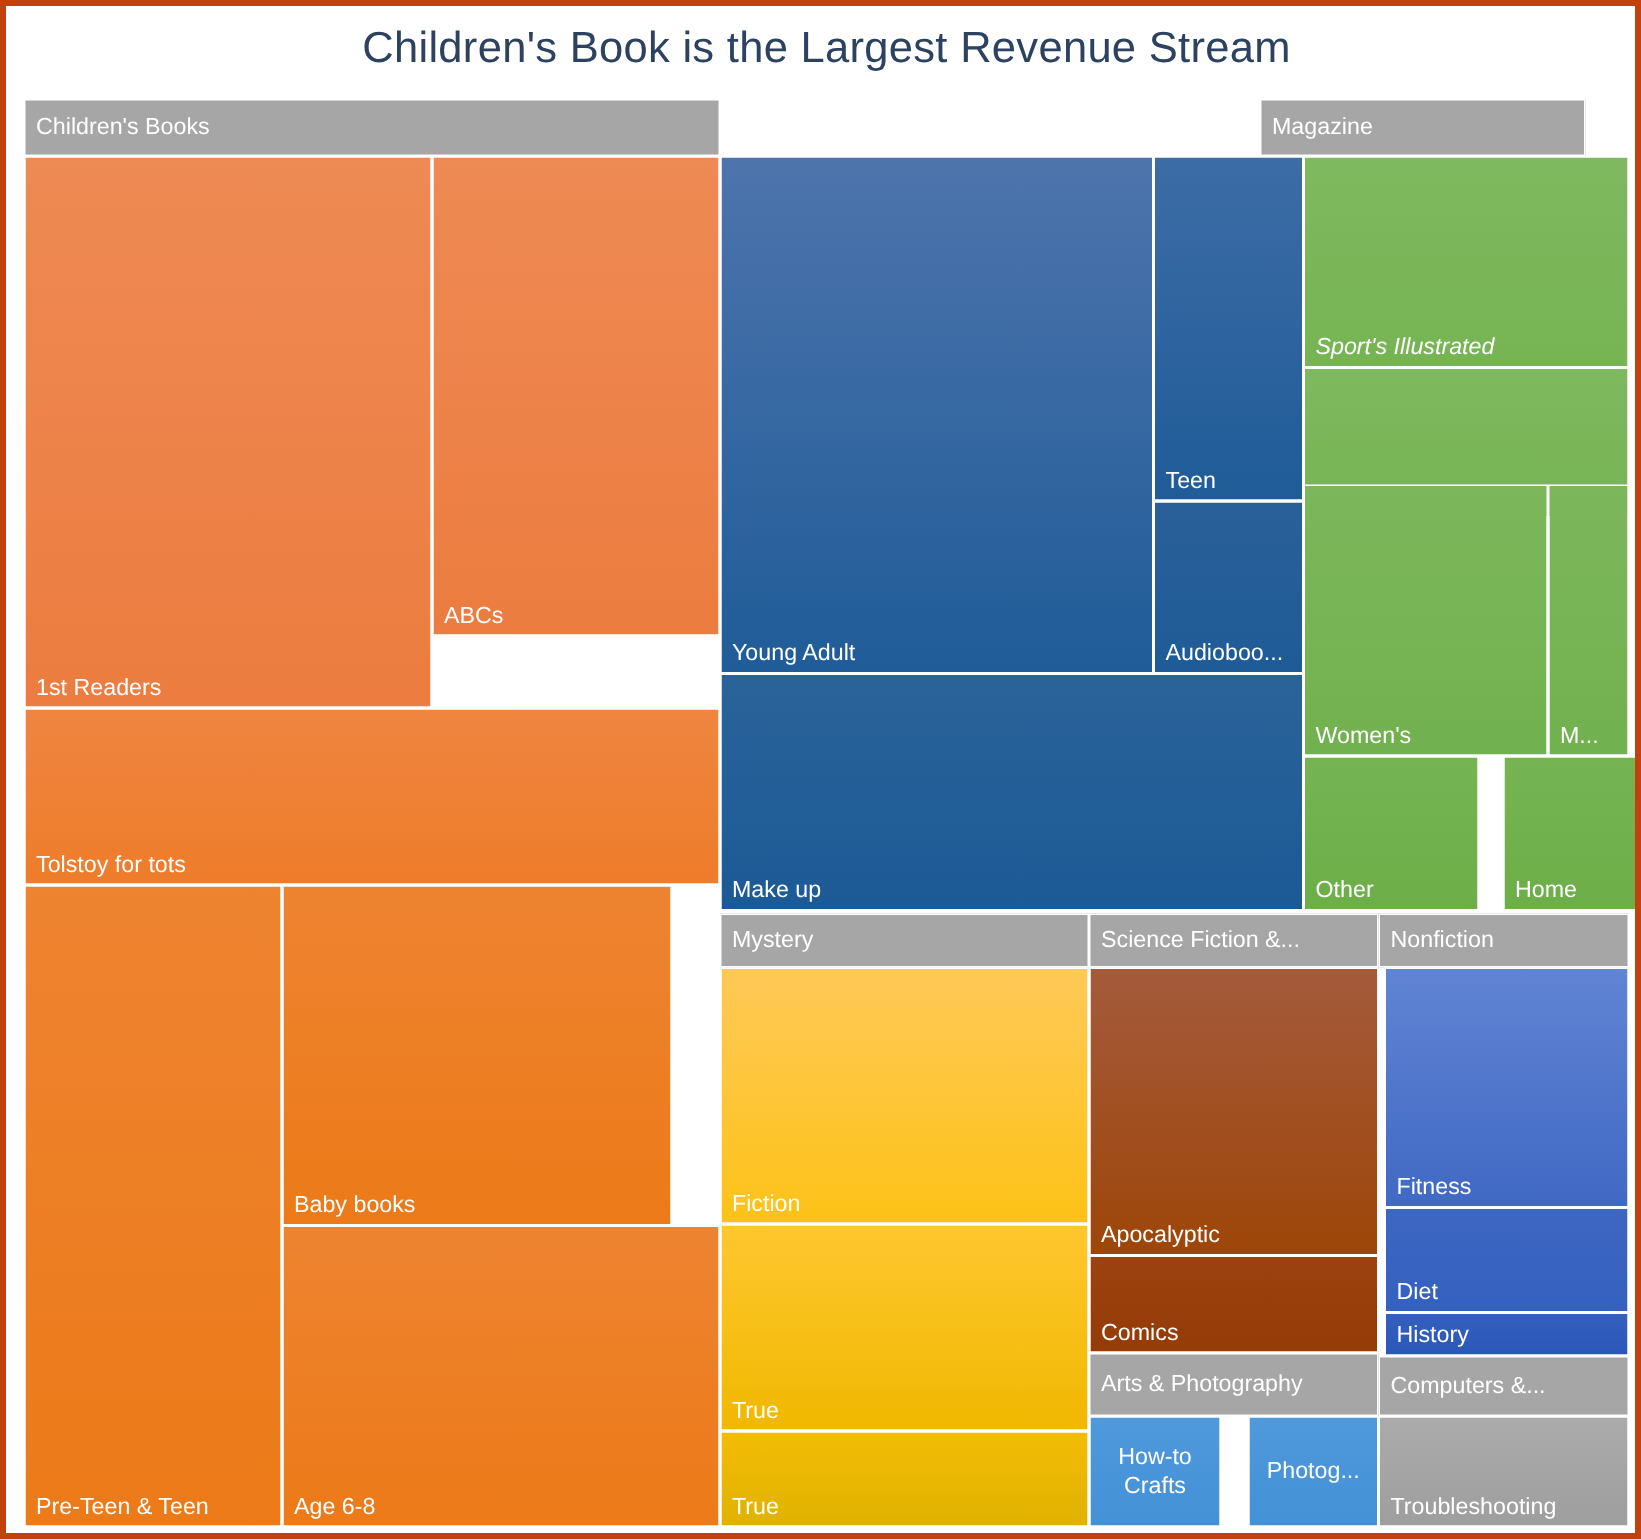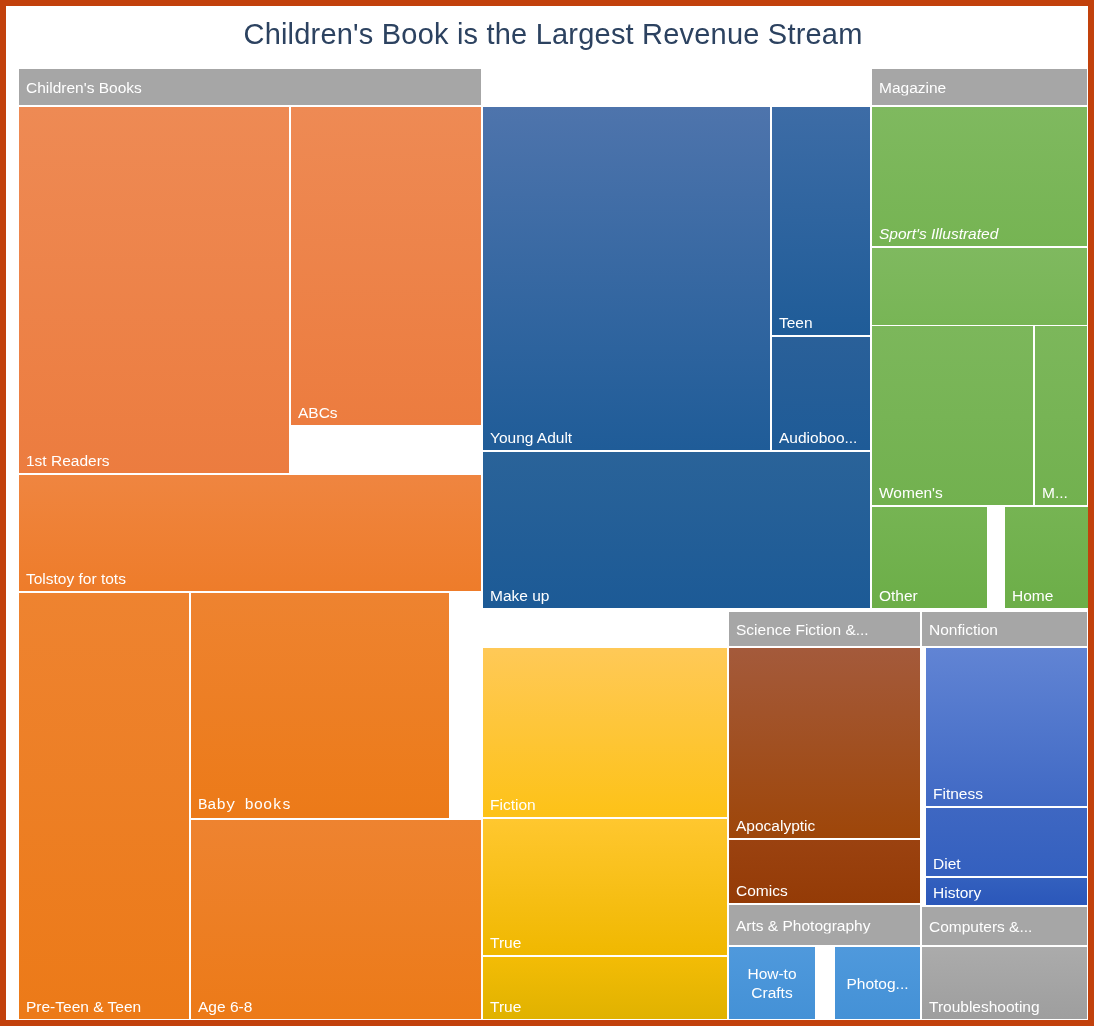--- a/index.html
+++ b/index.html
@@ -9,21 +9,21 @@
   }
   body {
     font-family: "Liberation Sans", sans-serif;
   }
   #chart-root {
     position: relative;
     width: 1094px;
     height: 1026px;
     background: #ffffff;
     box-sizing: border-box;
-    border: 6px solid #c2410c;
+    border: 4px solid #c2410c;
     overflow: hidden;
   }
   #chart-title {
     position: absolute;
     left: 0;
     top: 12px;
     width: 1094px;
     text-align: center;
     font-size: 29px;
     color: #2c4260;
@@ -91,21 +91,21 @@
   </div>
 
   <div class="tile" style="left:12px; top:468px; width:464px; height:118px; background:linear-gradient(180deg,#EF8540 0%,#EE7C2A 100%);">
     <span class="tile-label">Tolstoy for tots</span>
   </div>
 
   <div class="tile" style="left:12px; top:586px; width:172px; height:428px; background:linear-gradient(180deg,#EE8330 0%,#EC7A18 100%);">
     <span class="tile-label">Pre-Teen &amp; Teen</span>
   </div>
 
-  <div class="tile" style="left:184px; top:586px; width:260px; height:227px; background:linear-gradient(180deg,#EE8330 0%,#EC7A18 100%);font-family:Liberation Mono, monospace;">
+  <div class="tile" style="left:184px; top:586px; width:260px; height:227px; background:linear-gradient(180deg,#EE8330 0%,#EC7A18 100%);">
     <span class="tile-label">Baby books</span>
   </div>
 
   <div class="tile" style="left:184px; top:813px; width:292px; height:201px; background:linear-gradient(180deg,#EE8330 0%,#EC7A18 100%);">
     <span class="tile-label">Age 6-8</span>
   </div>
 
 
   <div class="tile" style="left:476px; top:100px; width:289px; height:345px; background:linear-gradient(180deg,#4E74AC 0%,#1F5C98 100%);text-decoration:underline;">
     <span class="tile-label">Young Adult</span>
@@ -116,21 +116,21 @@
   </div>
 
   <div class="tile" style="left:765px; top:330px; width:100px; height:115px; background:linear-gradient(180deg,#2A6099 0%,#1E5B97 100%);">
     <span class="tile-label">Audioboo...</span>
   </div>
 
   <div class="tile" style="left:476px; top:445px; width:389px; height:158px; background:linear-gradient(180deg,#2A6399 0%,#1C5A96 100%);">
     <span class="tile-label">Make up</span>
   </div>
 
-  <div class="tile header" style="left:865px; top:62px; width:217px; height:38px;">
+  <div class="tile header" style="left:836px; top:62px; width:217px; height:38px;">
     <span class="tile-label">Magazine</span>
   </div>
 
   <div class="tile" style="left:865px; top:100px; width:217px; height:141px; background:linear-gradient(180deg,#7FB95F 0%,#76B453 100%);font-style:italic;">
     <span class="tile-label">Sport's Illustrated</span>
   </div>
 
   <div class="tile" style="left:865px; top:241px; width:217px; height:100px; background:linear-gradient(180deg,#7FB95F 0%,#76B453 100%);">
     <span class="tile-label">MMA</span>
   </div>
@@ -144,20 +144,23 @@
   </div>
 
   <div class="tile" style="left:865px; top:500px; width:117px; height:103px; background:linear-gradient(180deg,#76B453 0%,#6CAE48 100%);">
     <span class="tile-label">Other</span>
   </div>
 
   <div class="tile" style="left:982px; top:500px; width:100px; height:103px; background:linear-gradient(180deg,#76B453 0%,#6CAE48 100%);margin-left:16px;">
     <span class="tile-label">Home</span>
   </div>
 
+  <div class="tile header" style="left:476px; top:605px; width:246px; height:36px;">
+    <span class="tile-label">Mystery</span>
+  </div>
 
   <div class="tile" style="left:476px; top:641px; width:246px; height:171px; background:linear-gradient(180deg,#FFC957 0%,#FDC217 100%);">
     <span class="tile-label">Fiction</span>
   </div>
 
   <div class="tile" style="left:476px; top:812px; width:246px; height:138px; background:linear-gradient(180deg,#FFC72F 0%,#F0B800 100%);">
     <span class="tile-label">True</span>
   </div>
 
   <div class="tile" style="left:476px; top:950px; width:246px; height:64px; background:linear-gradient(180deg,#F3BC06 0%,#E0B200 100%);">

